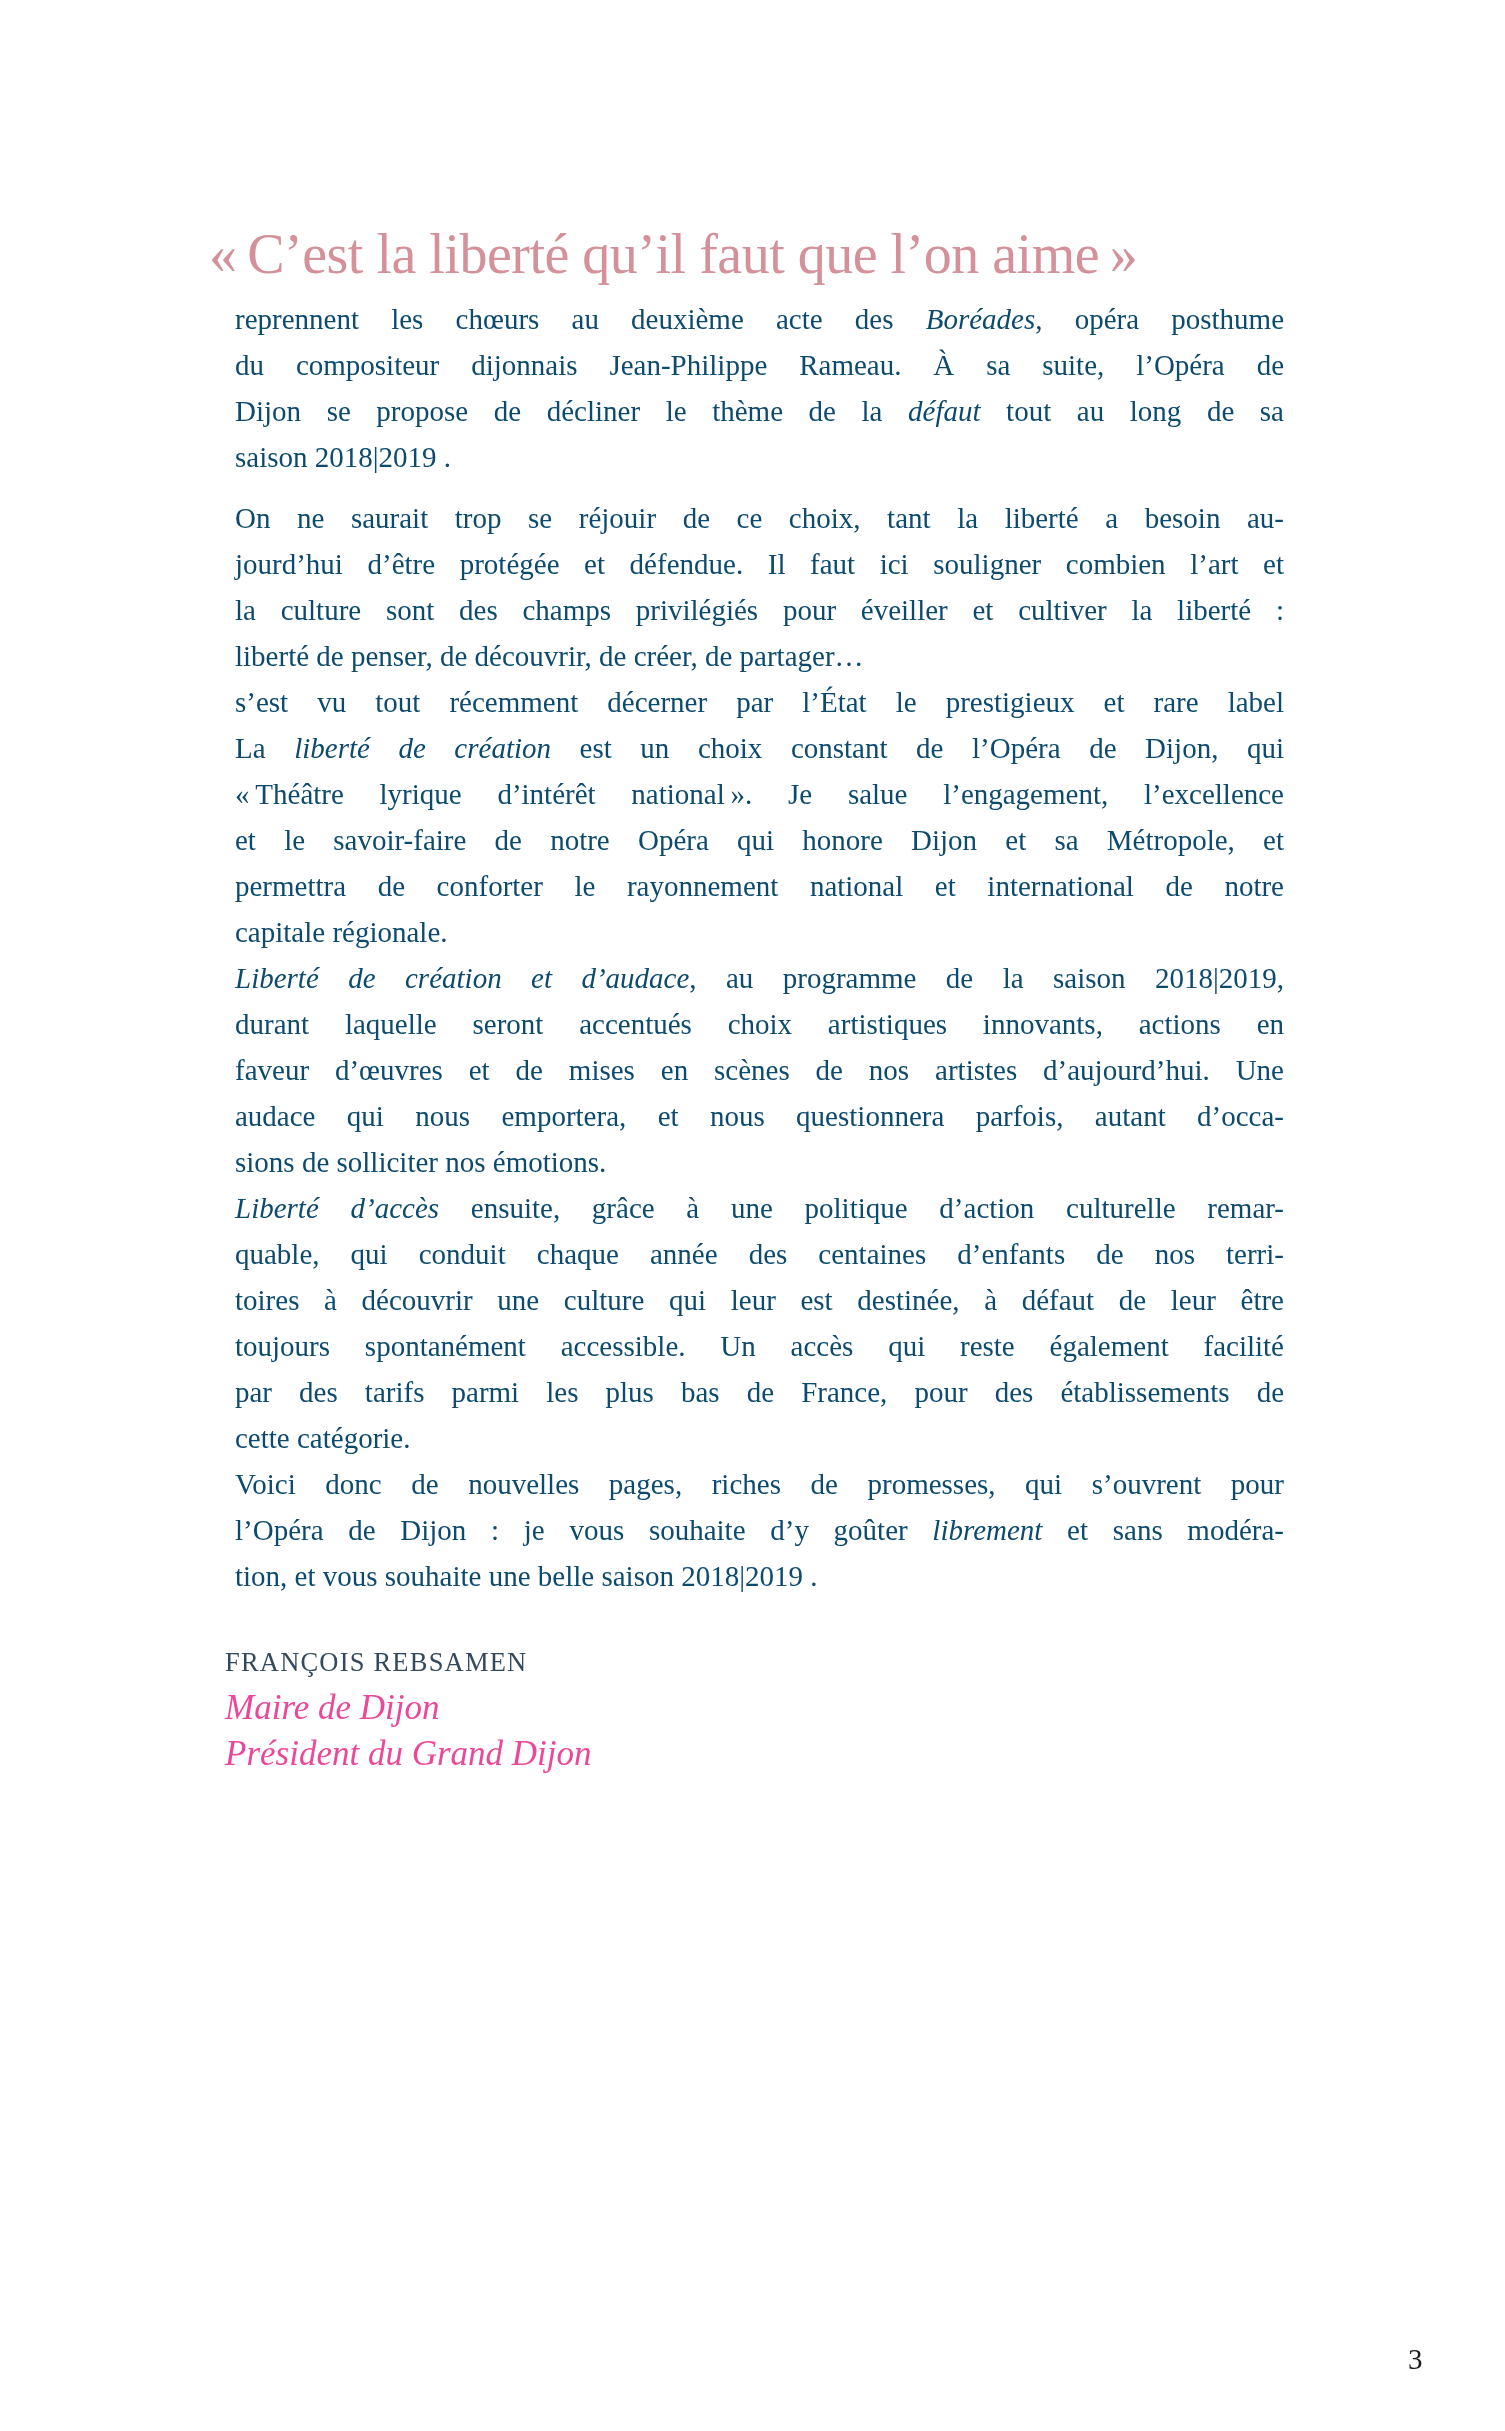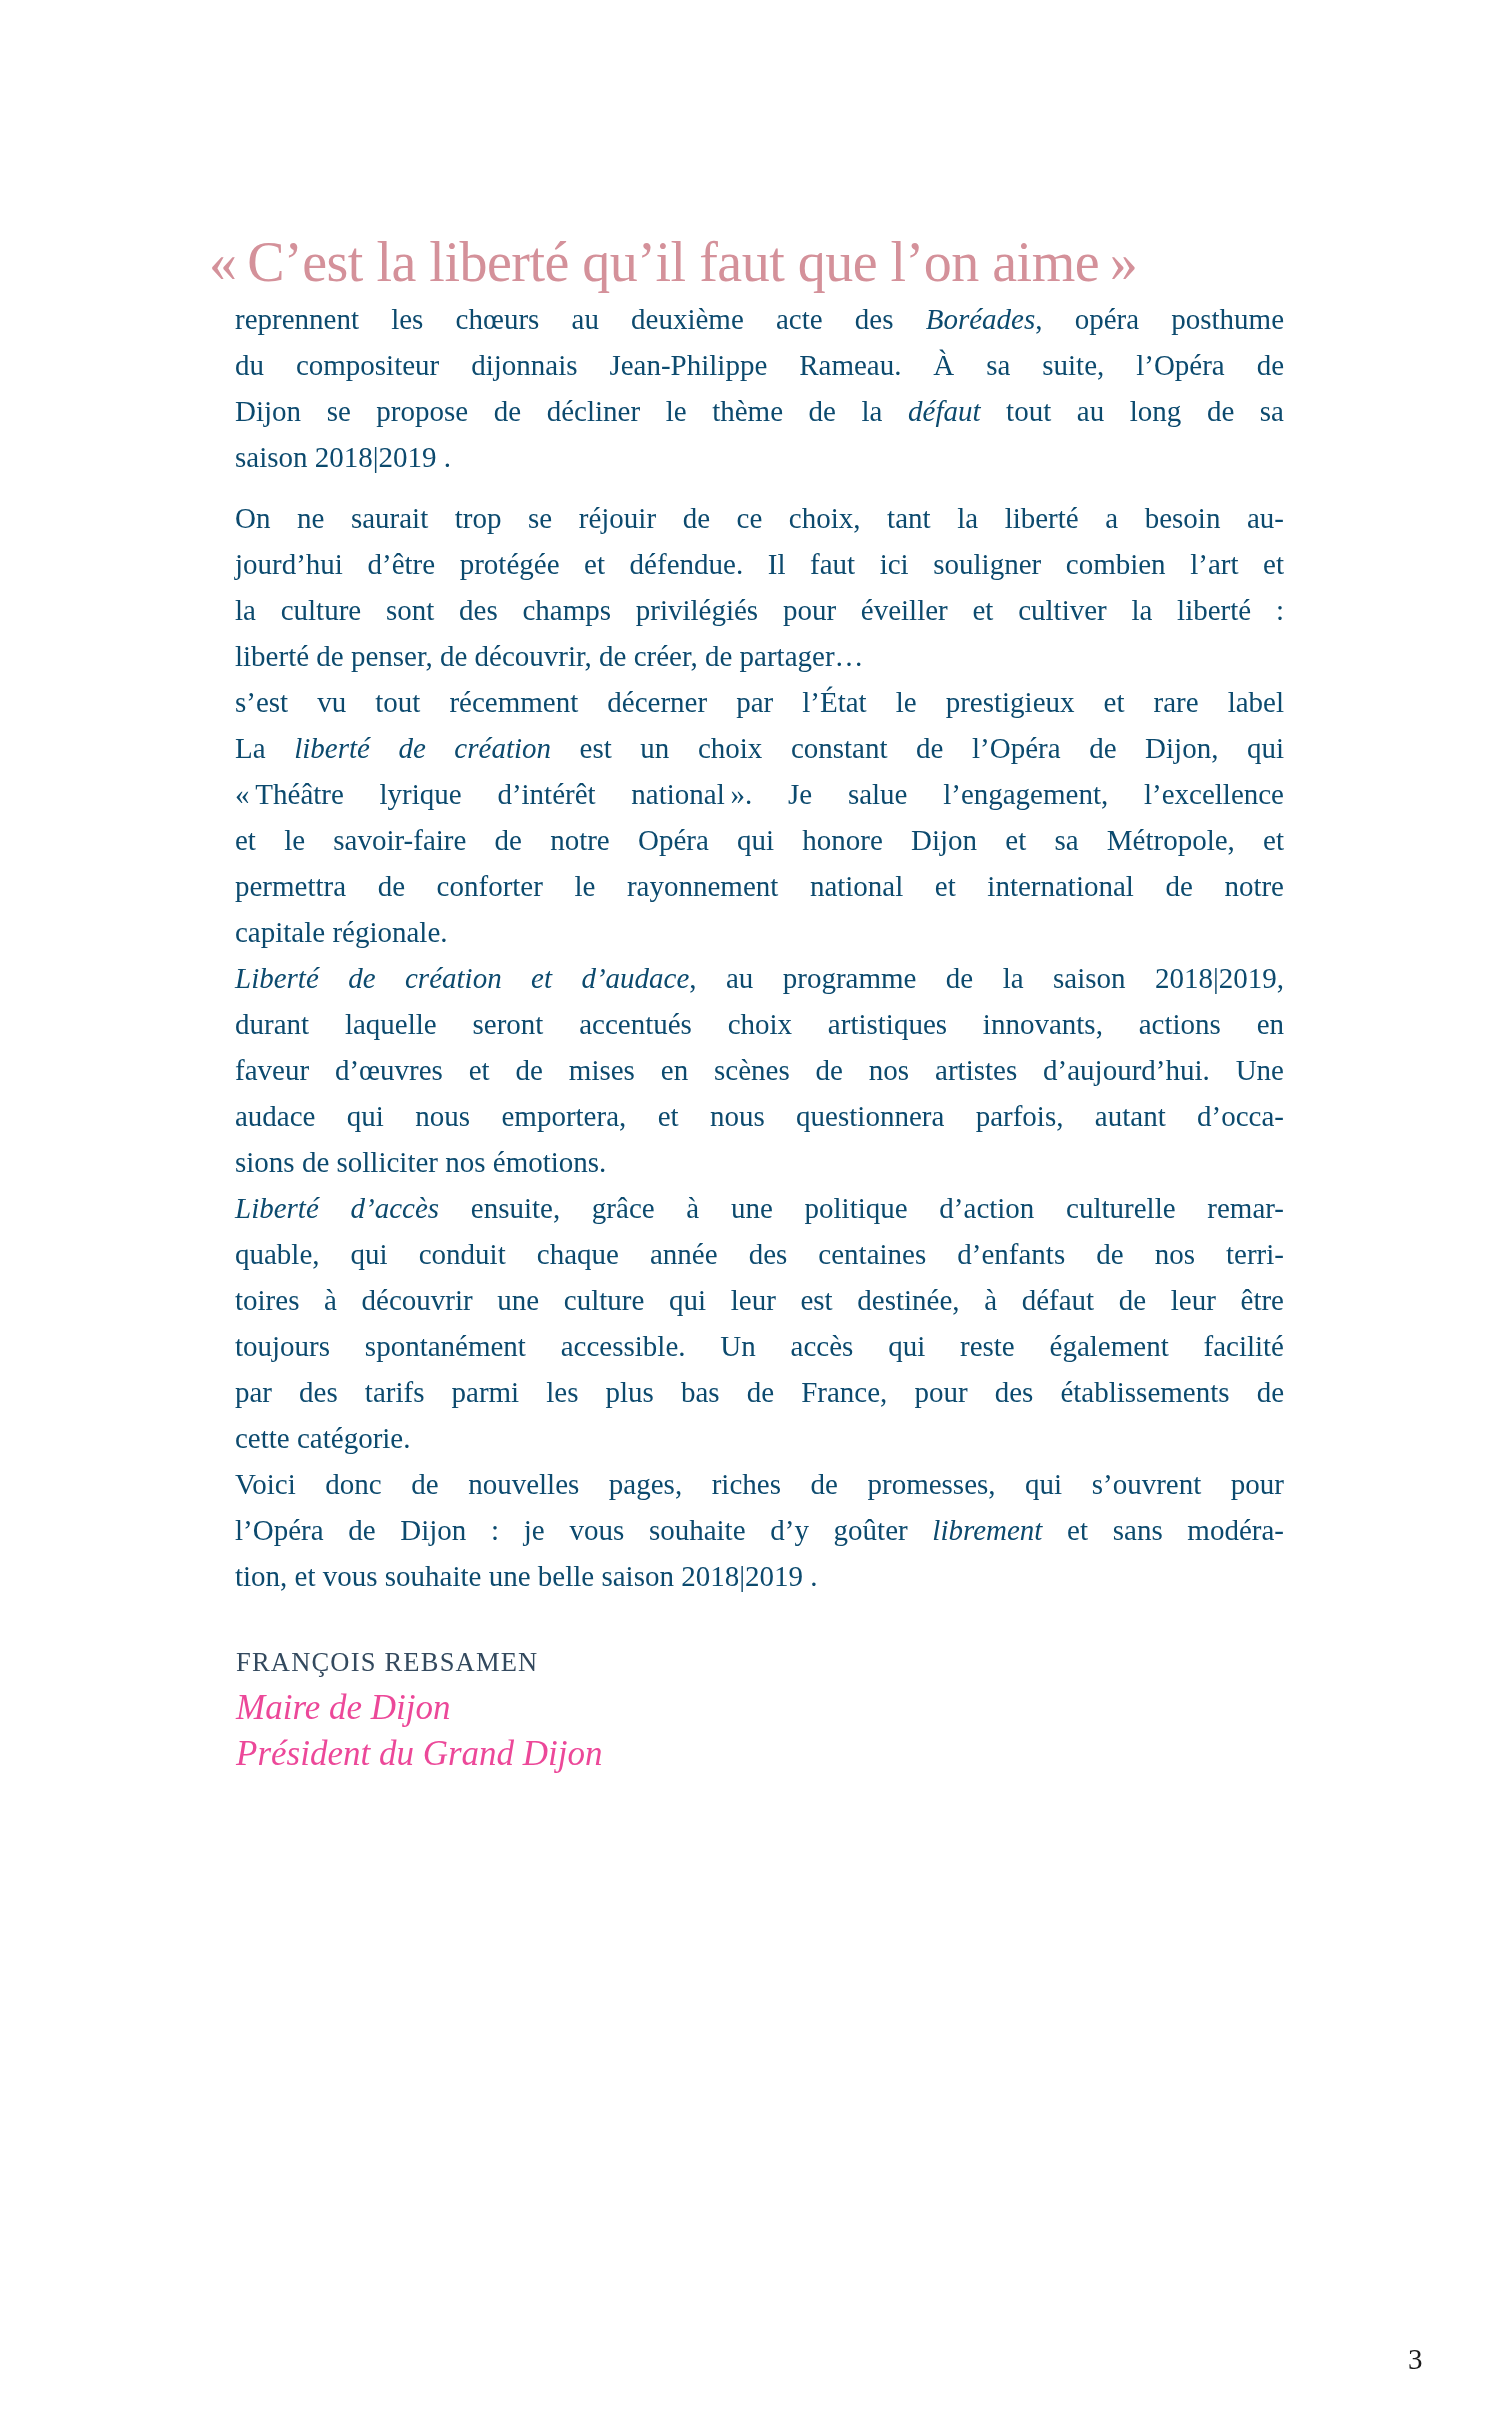--- a/index.html
+++ b/index.html
@@ -5,21 +5,21 @@
   html,body { margin:0; padding:0; background:#ffffff; }
   .page {
     position:relative;
     width:1506px; height:2432px;
     background:#ffffff;
     font-family:"Liberation Serif", serif;
     overflow:hidden;
   }
   .title {
     position:absolute;
-    left:209px; top:232px;
+    left:209px; top:224px;
     width:1117px;
     margin:0;
     font-size:56px;
     font-weight:normal;
     line-height:1.1;
     letter-spacing:-0.5px;
     color:#d4919a;
     white-space:nowrap;
   }
   .essay {
@@ -36,21 +36,21 @@
     text-align:justify;
     text-align-last:justify;
     white-space:normal;
   }
   .line.last {
     text-align-last:left;
   }
   .it { font-style:italic; }
   .signature {
     position:absolute;
-    left:236px; top:1639px;
+    left:225px; top:1639px;
     line-height:46px;
   }
   .sig-name {
     font-size:26.5px;
     letter-spacing:1.2px;
     color:#33495e;
   }
   .sig-role {
     font-size:35px;
     font-style:italic;

